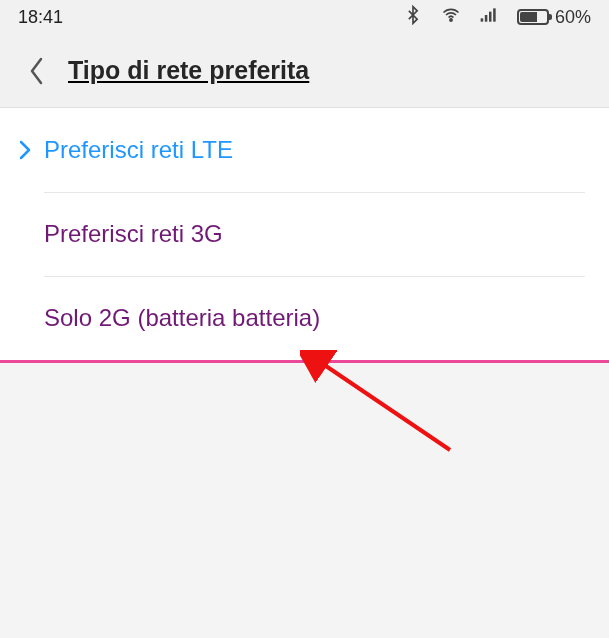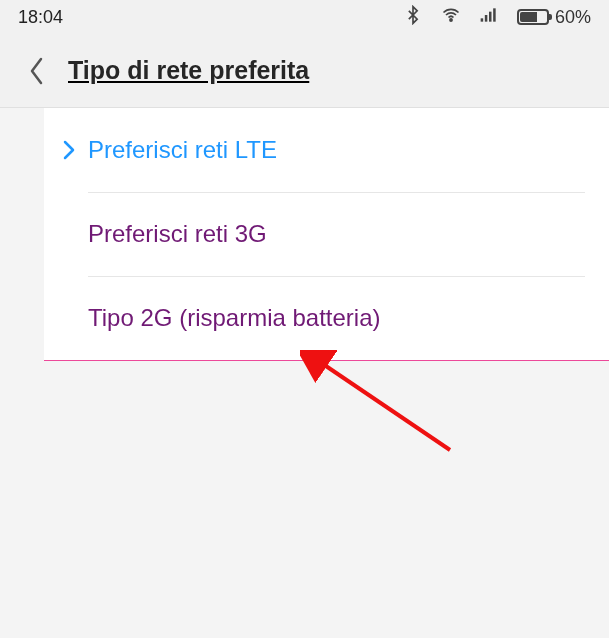--- a/index.html
+++ b/index.html
@@ -16,37 +16,37 @@
   .battery-body::after { content: ""; position: absolute; right: -5px; top: 3px; width: 3px; height: 6px; background: #444; border-radius: 0 2px 2px 0; }
   .battery-fill { position: absolute; left: 1px; top: 1px; bottom: 1px; width: 60%; background: #444; border-radius: 2px 0 0 2px; }
 
   
   .titlebar { height: 74px; background: #f1f1f1; display: flex; align-items: center; padding: 0 20px; border-bottom: 1px solid #e0e0e0; text-decoration: underline; }
   .back-btn { width: 34px; height: 34px; display: flex; align-items: center; justify-content: center; margin-right: 14px; cursor: pointer; }
   .back-btn svg { width: 16px; height: 28px; stroke: #555; }
   .titlebar .title { font-size: 25px; font-weight: 700; color: #262626; }
 
   
-  .list { background: #fff; border-bottom: 1px solid #ec4899; margin-left: 44px; }
+  .list { background: #fff; border-bottom: 3px solid #ec4899; }
   .row { position: relative; padding: 28px 44px; font-size: 24px; color: #701a75; cursor: pointer; }
   .row + .row::before { content: ""; position: absolute; top: 0; left: 44px; right: 24px; height: 1px; background: #e6e6e6; }
   .row.selected { color: #1f97ff; }
   .chevron { position: absolute; left: 18px; top: 50%; transform: translateY(-50%); width: 14px; height: 22px; }
   .chevron svg { width: 14px; height: 22px; stroke: #1f97ff; }
 
   
   .arrow { position: absolute; pointer-events: none; }
 </style>
 </head>
 <body>
 
 <div class="screen">
 
   <div class="statusbar">
-    <div class="left">18:04</div>
+    <div class="left">18:41</div>
     <div class="right">
       <span>
         <svg viewBox="0 0 24 24" fill="none" stroke="#444" stroke-width="2">
           <path d="M7 7l10 10-5 5V2l5 5L7 17"></path>
         </svg>
       </span>
       <span>
         <svg viewBox="0 0 24 24" fill="none" stroke="#444" stroke-width="2">
           <path d="M3 9c5-5 13-5 18 0"></path>
           <path d="M6 12c3.5-3.5 8.5-3.5 12 0"></path>
@@ -89,21 +89,21 @@
         </svg>
       </span>
       <span>Preferisci reti LTE</span>
     </div>
 
     <div class="row">
       <span>Preferisci reti 3G</span>
     </div>
 
     <div class="row">
-      <span>Tipo 2G (risparmia batteria)</span>
+      <span>Solo 2G (batteria batteria)</span>
     </div>
 
   </div>
 
   <svg class="arrow" style="left:300px; top:350px;" width="160" height="110" viewBox="0 0 160 110">
     <defs>
       <marker id="ahead" markerWidth="10" markerHeight="10" refX="2" refY="5" orient="auto">
         <path d="M0,0 L10,5 L0,10 z" fill="#e11"></path>
       </marker>
     </defs>

